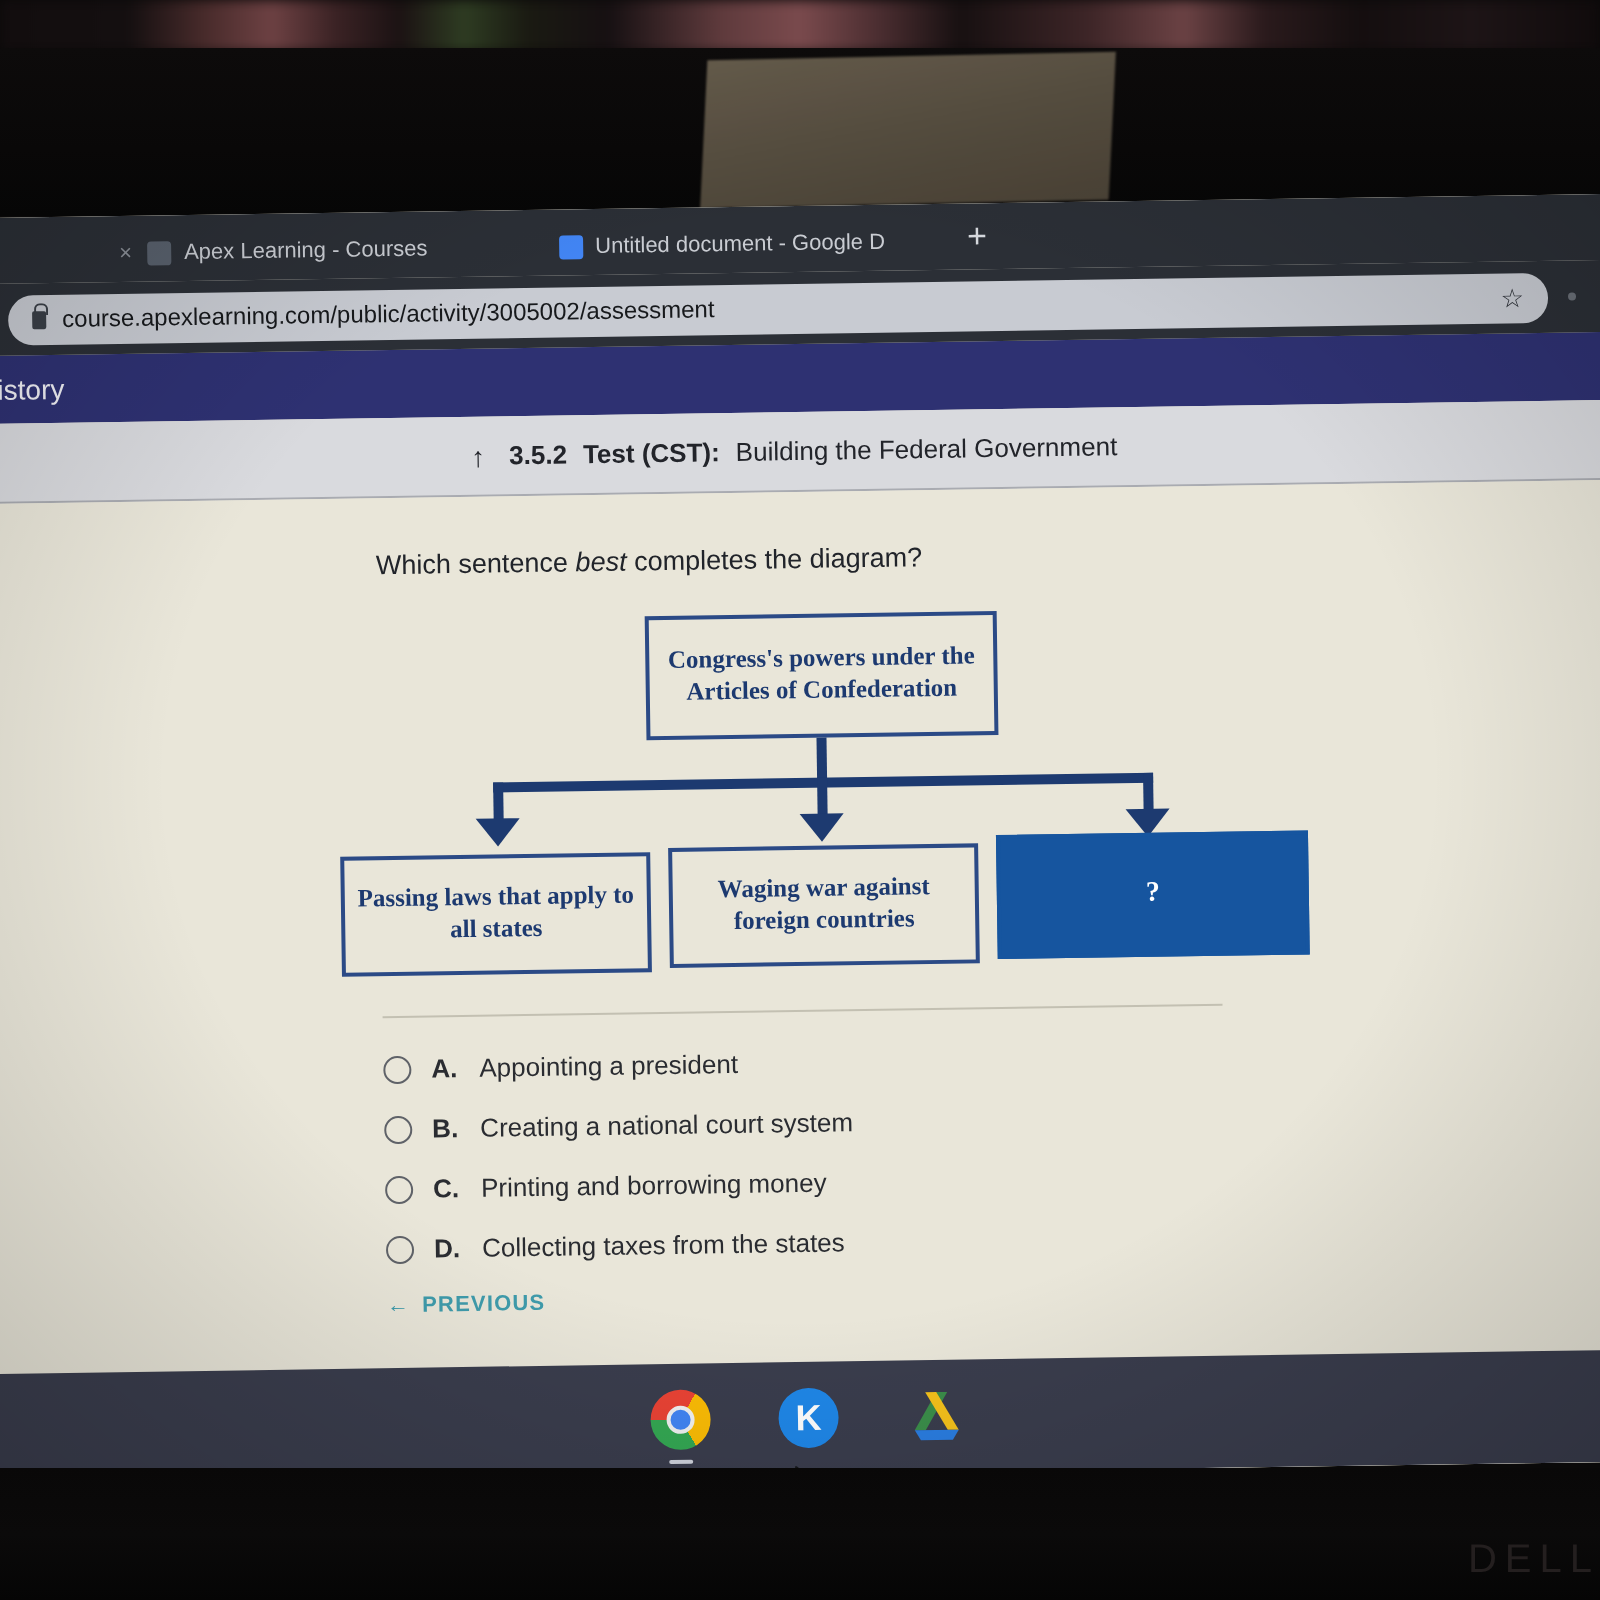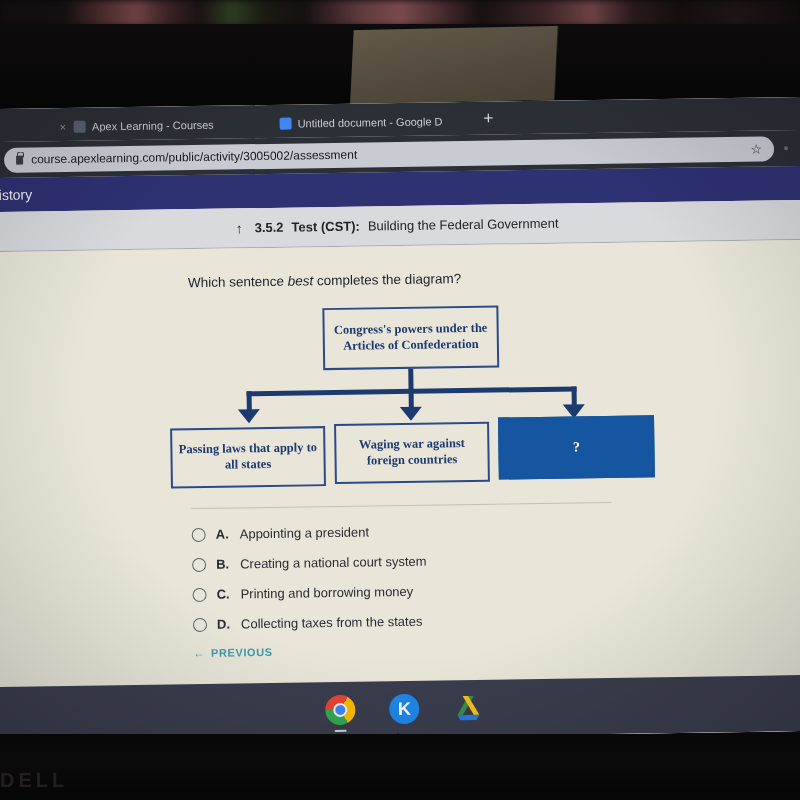--- a/index.html
+++ b/index.html
@@ -52,25 +52,25 @@
     filter: blur(.6px);
   }
   .bezel-bottom {
     position: absolute;
     left: 0; right: 0; bottom: 0; height: 66px;
     background: linear-gradient(180deg, #090808 0%, #0b0a0a 50%, #050505 100%);
   }
   .dell-logo {
     position: absolute;
     left: 0; right: 0; bottom: 8px;
-    text-align: left;
+    text-align: right;
     color: #241f1f;
     font-size: 20px;
     letter-spacing: 4px;
-    font-weight: 700;
+    font-weight: 400;
     font-family: "Liberation Sans", sans-serif;
   }
 
   
   #screen {
     position: absolute;
     top: 103px; left: -6px;
     width: 812px; height: 634px;
     transform: rotate(-0.85deg);
     overflow: hidden;

